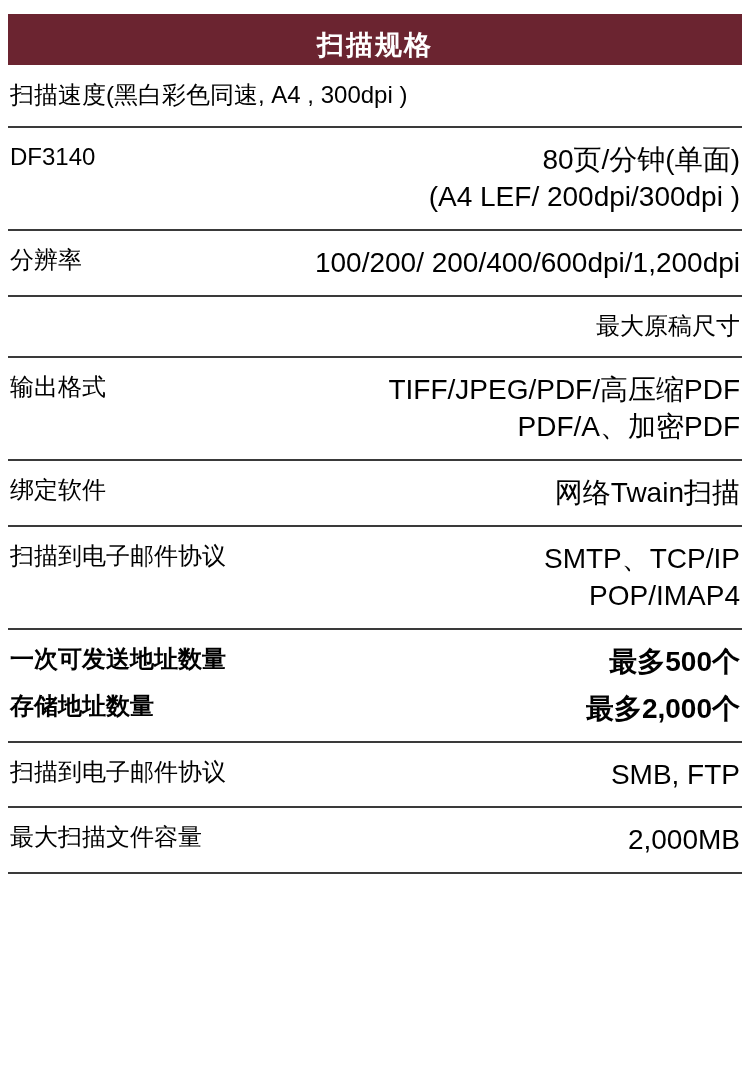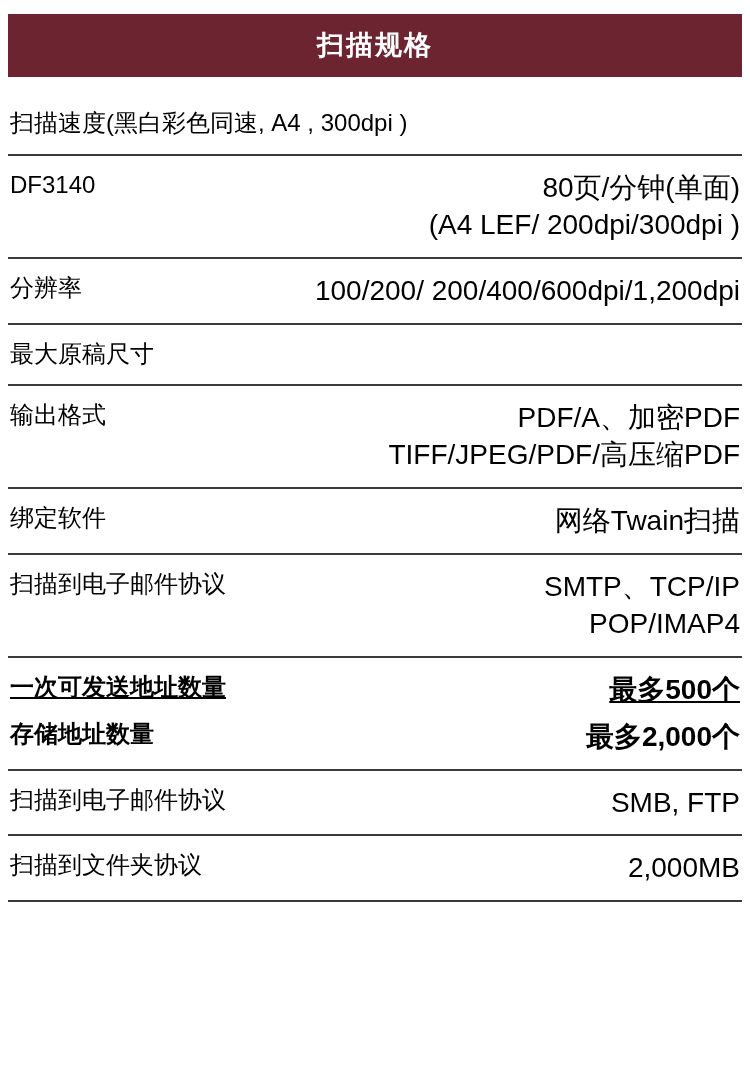--- a/index.html
+++ b/index.html
@@ -19,43 +19,42 @@
     box-sizing: border-box;
     padding: 0 8px;
   }
   .title-bar {
     background: #6b2430;
     color: #ffffff;
     text-align: center;
     font-size: 27px;
     font-weight: bold;
     letter-spacing: 2px;
-    padding: 13px 0 14px 0;
-    margin: 14px 0 16px 0;
+    padding: 13px 0 2px 0;
+    margin: 14px 0 0 0;
   }
   .rows {
     width: 100%;
     border-collapse: collapse;
     table-layout: fixed;
   }
   .row {
     display: flex;
     align-items: flex-start;
-    justify-content: flex-start;
+    justify-content: flex-end;
     border-bottom: 2px solid #3a3a3a;
     padding: 14px 2px 13px 2px;
     min-height: 32px;
   }
   .row.single {
     padding: 15px 2px 14px 2px;
   }
   .row.tight {
     border-bottom: none;
     padding-bottom: 6px;
-    text-decoration: underline;
   }
   .row.tight2 {
     padding-top: 4px;
   }
   .label {
     font-size: 24px;
     line-height: 1.28;
     text-align: left;
     flex: 0 0 auto;
     white-space: nowrap;
@@ -103,22 +102,22 @@
       </div>
     </div>
 
     <div class="row">
       <div class="label">最大原稿尺寸</div>
     </div>
 
     <div class="row">
       <div class="label">输出格式</div>
       <div class="value">
+        <span class="line">TIFF/JPEG/PDF/高压缩PDF</span>
         <span class="line">PDF/A、加密PDF</span>
-        <span class="line">TIFF/JPEG/PDF/高压缩PDF</span>
       </div>
     </div>
 
     <div class="row">
       <div class="label">绑定软件</div>
       <div class="value">
         <span class="line">网络Twain扫描</span>
       </div>
     </div>
 
@@ -145,20 +144,20 @@
     </div>
 
     <div class="row">
       <div class="label">扫描到电子邮件协议</div>
       <div class="value">
         <span class="line">SMB, FTP</span>
       </div>
     </div>
 
     <div class="row">
-      <div class="label">扫描到文件夹协议</div>
+      <div class="label">最大扫描文件容量</div>
       <div class="value">
         <span class="line">2,000MB</span>
       </div>
     </div>
 
   </div>
 </div>
 
 </body></html>

